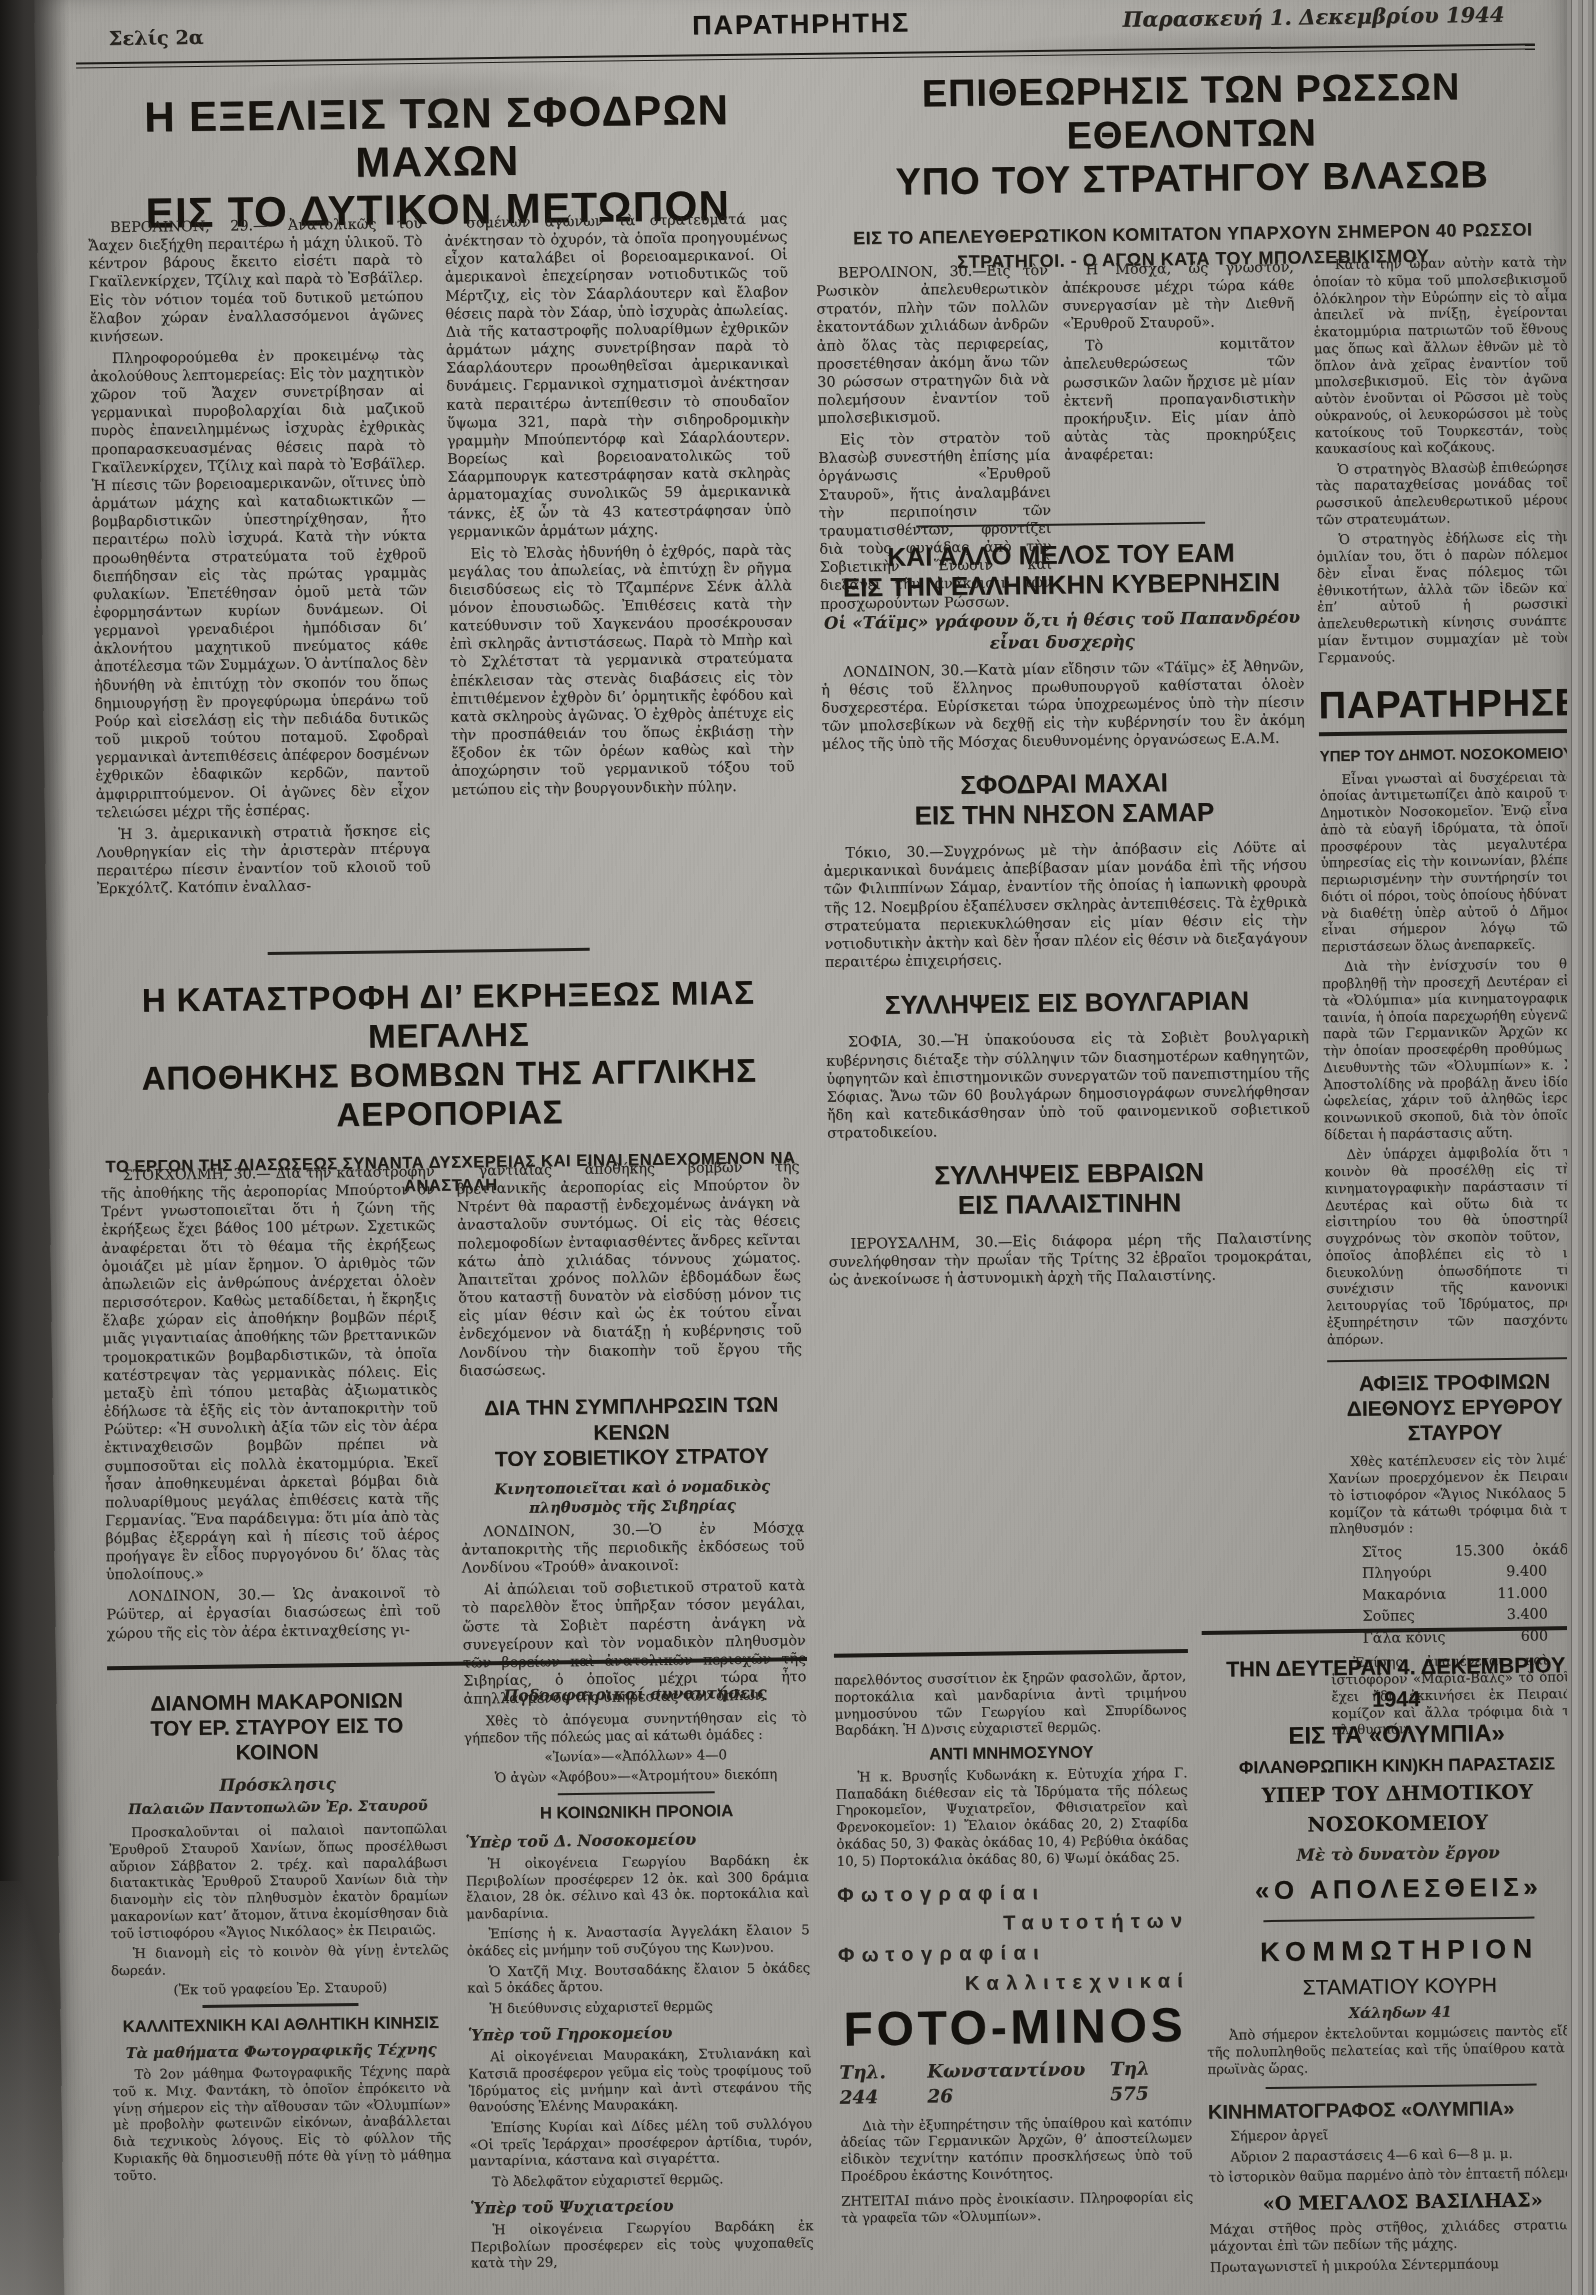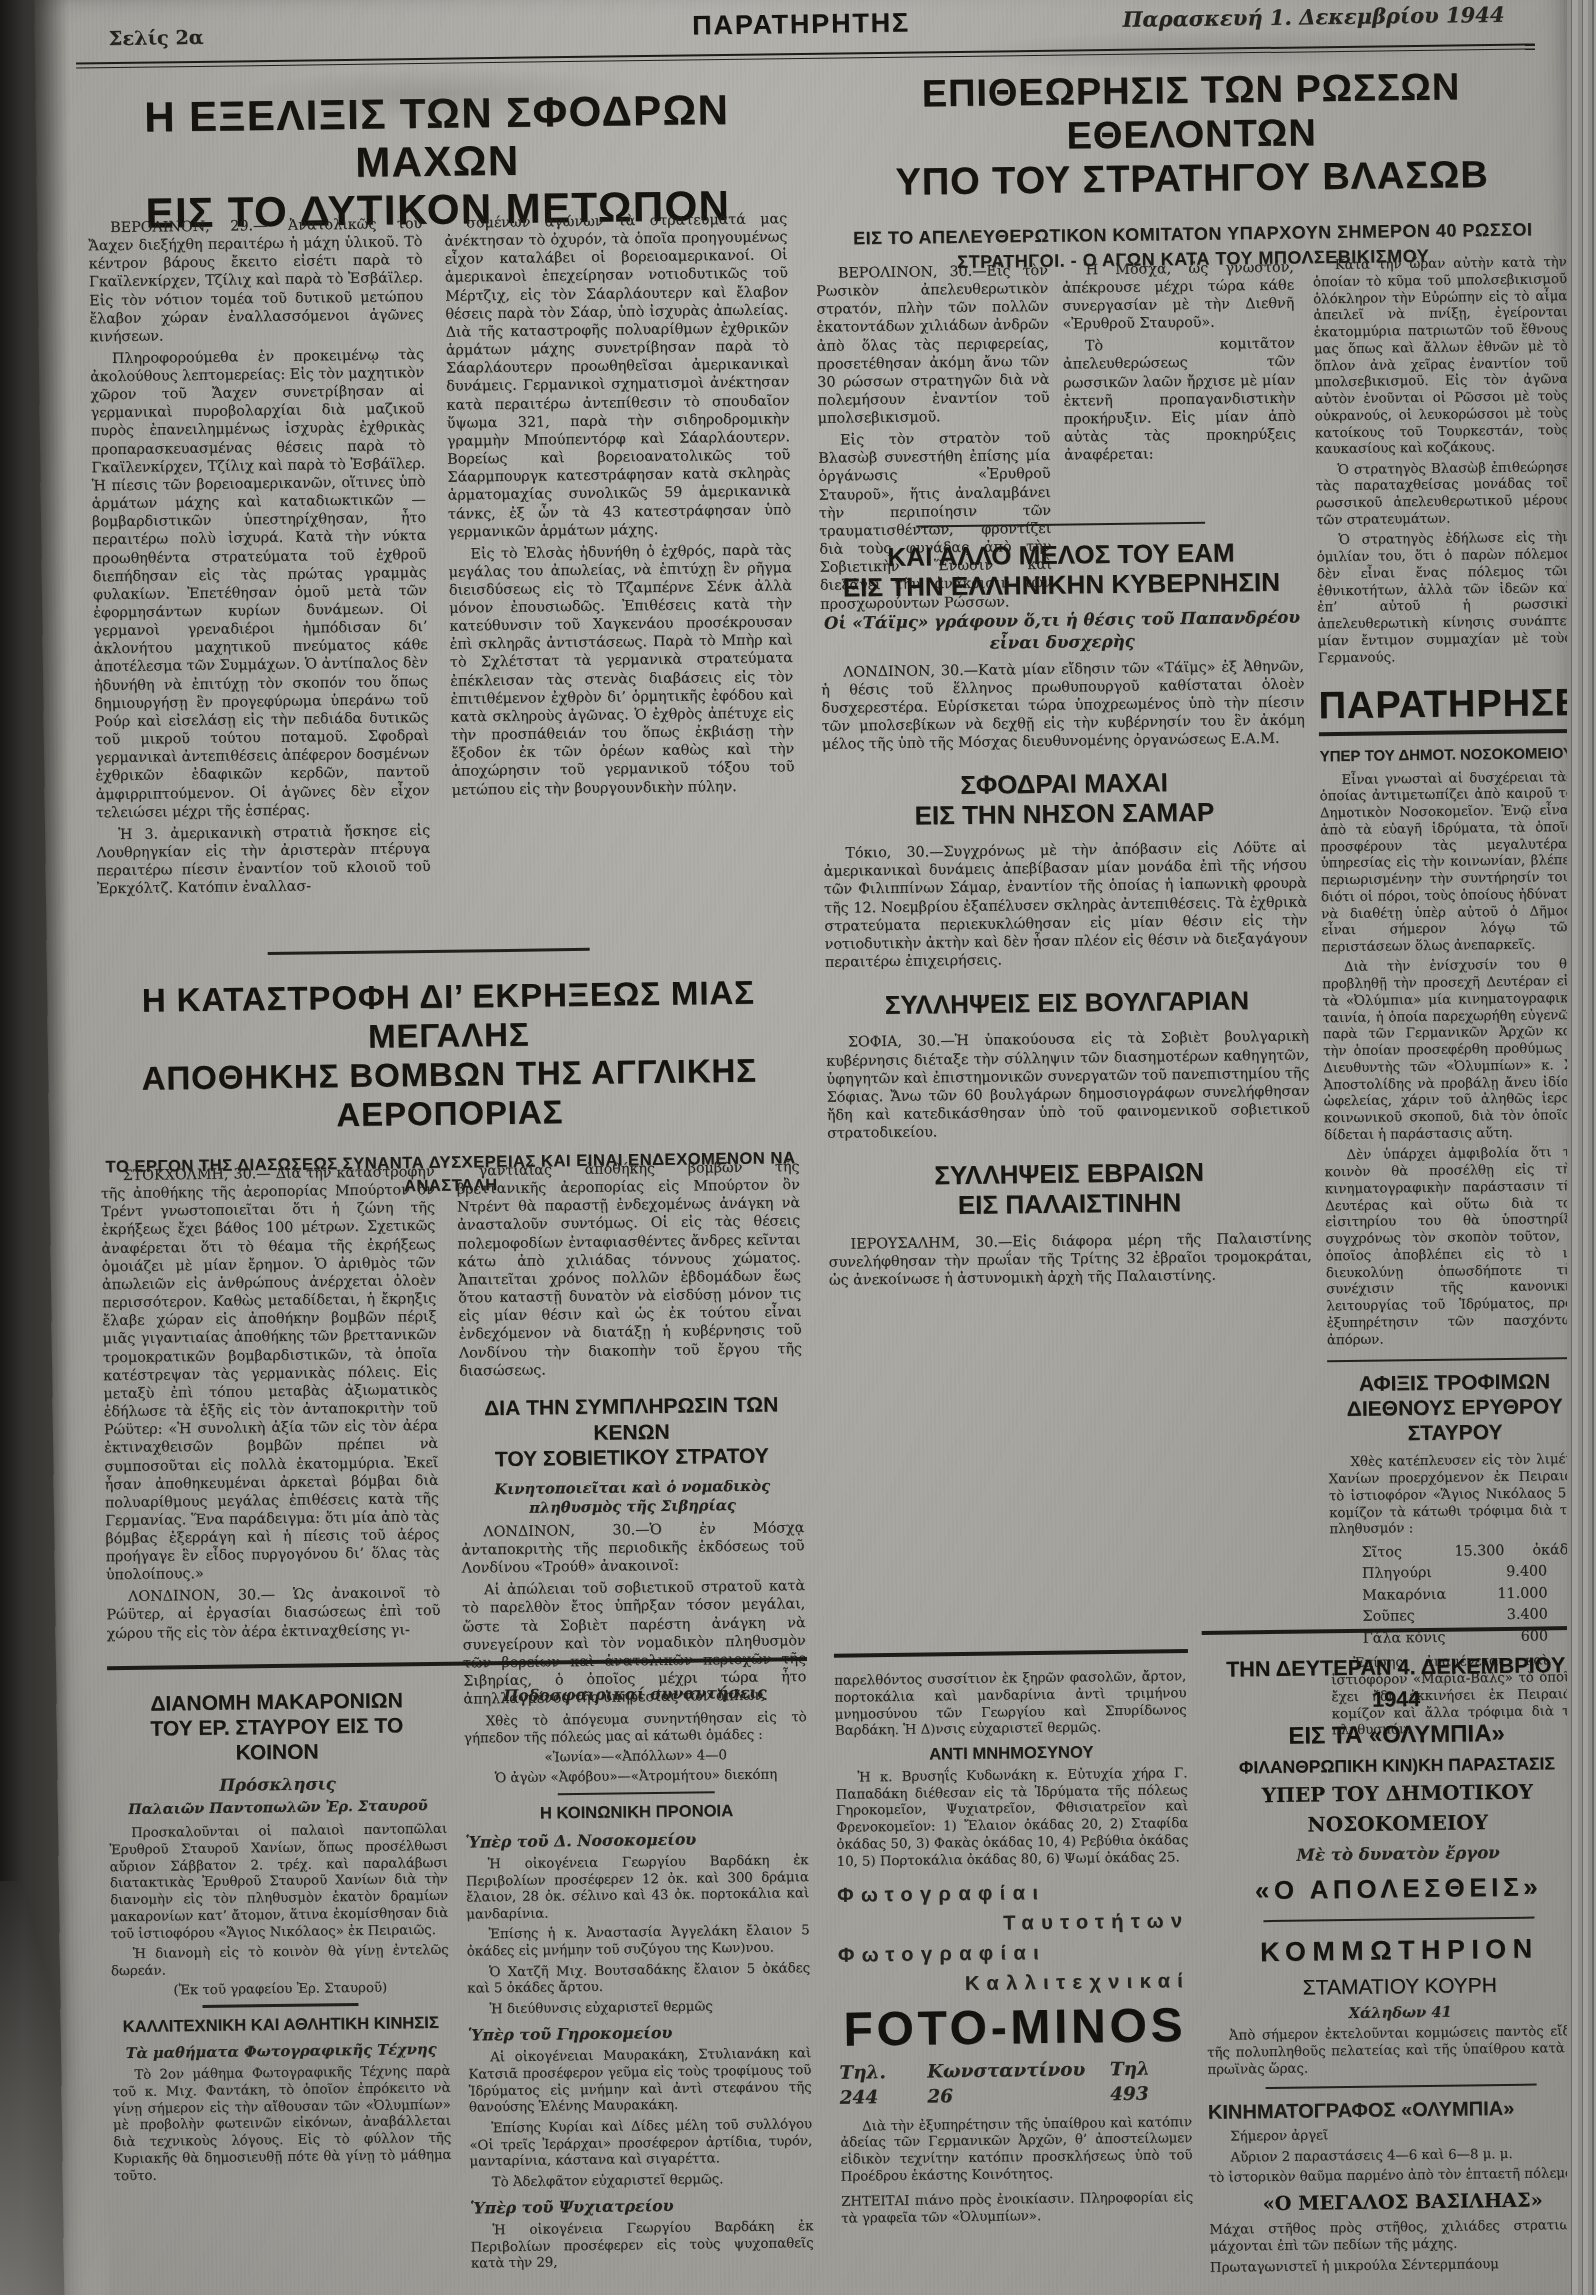--- a/index.html
+++ b/index.html
@@ -275,21 +275,21 @@
       </div>
       <div style="margin-top:9.2px;">
         <div class="spread">Φωτογραφίαι</div>
         <div class="spread" style="text-align:right;">Ταυτοτήτων</div>
         <div class="spread">Φωτογραφίαι</div>
         <div class="spread" style="text-align:right;">Καλλιτεχνικαί</div>
         <div class="brand" style="margin-top:4.6px;">FOTO-MINOS</div>
         <div style="display:flex;justify-content:space-between;font:italic 700 18.4px/1.4 'DejaVu Serif',serif;margin-top:2.8px;">
           <span>Τηλ. 244</span>
           <span>Κωνσταντίνου 26</span>
-          <span>Τηλ 493</span>
+          <span>Τηλ 575</span>
         </div>
         <div class="body body-sm" style="margin-top:7.4px;">
             <p>Διὰ τὴν ἐξυπηρέτησιν τῆς ὑπαίθρου καὶ κατόπιν ἀδείας τῶν Γερμανικῶν Ἀρχῶν, θ’ ἀποστείλωμεν εἰδικὸν τεχνίτην κατόπιν προσκλήσεως ὑπὸ τοῦ Προέδρου ἑκάστης Κοινότητος.</p>
           </div>
       </div>
       <div class="body body-sm" style="margin-top:8.3px;">
           <p style="text-indent:0;">ΖΗΤΕΙΤΑΙ πιάνο πρὸς ἐνοικίασιν. Πληροφορίαι εἰς τὰ γραφεῖα τῶν «Ὀλυμπίων».</p>
         </div>
     </div>
 

